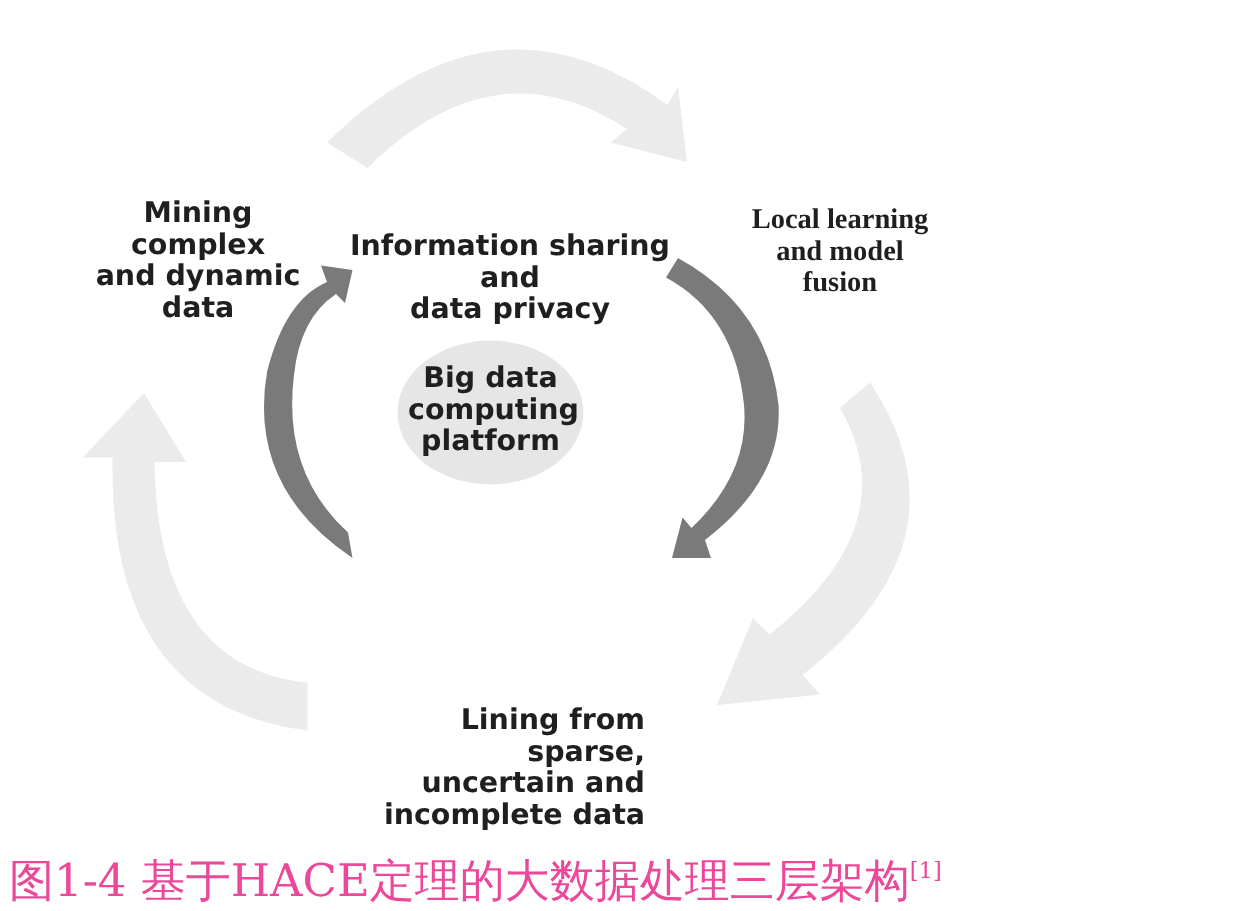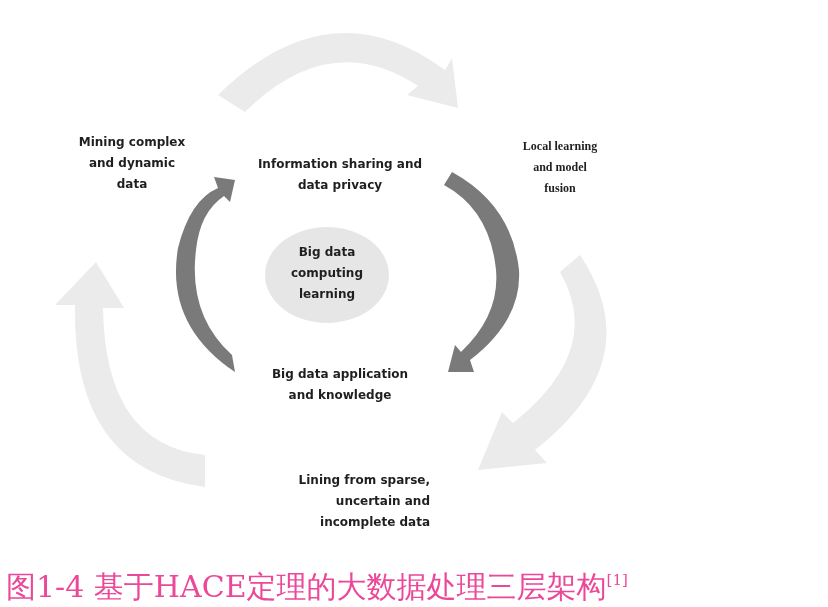--- a/index.html
+++ b/index.html
@@ -1,18 +1,18 @@
 <!DOCTYPE html>
 <html><head>
   <meta charset="utf-8">
   <style>
     html, body { margin: 0; padding: 0; background: #ffffff; }
     body { width: 828px; height: 607px; position: relative; overflow: hidden; font-family: "DejaVu Sans", sans-serif; }
     #diagram { position: absolute; left: 0; top: 0; width: 828px; height: 545px; }
-    .label { position: absolute; text-align: center; font-weight: bold; color: #1f1f1f; font-size: 12px; line-height: 21px; font-family: "DejaVu Sans", sans-serif; white-space: pre-line; }
+    .label { position: absolute; text-align: center; font-weight: bold; color: #1f1f1f; font-size: 19px; line-height: 21px; font-family: "DejaVu Sans", sans-serif; white-space: pre-line; }
     .caption { position: absolute; left: 6px; top: 560px; color: #ec4899; font-family: "DejaVu Serif", serif; font-size: 30px; line-height: 40px; white-space: nowrap; }
     .caption sup { font-size: 15px; vertical-align: 12px; }
   </style>
 </head>
 <body>
 
 <div id="diagram">
   <svg width="828" height="545" viewBox="0 0 828 545">
 
     <g>
@@ -38,23 +38,21 @@
   <div class="label" style="left:52px; top:132px; width:160px;">Mining complex
 and dynamic
 data</div>
   <div class="label" style="left:225px; top:154px; width:230px;">Information sharing and
 data privacy</div>
   <div class="label" style="left:480px; top:136px; width:160px;font-family:Liberation Serif, serif;">Local learning
 and model
 fusion</div>
   <div class="label" style="left:272px; top:242px; width:110px;">Big data
 computing
-learning</div>
-  <div class="label" style="left:230px; top:364px; width:220px;">Big data application
-and knowledge</div>
+platform</div>
   <div class="label" style="left:230px; top:470px; width:200px;text-align:right;">Lining from sparse,
 uncertain and
 incomplete data</div>
 </div>
 
 <div class="caption">
   <span>图1-4 基于HACE定理的大数据处理三层架构</span><sup>[1]</sup>
 </div>
 
 </body></html>

